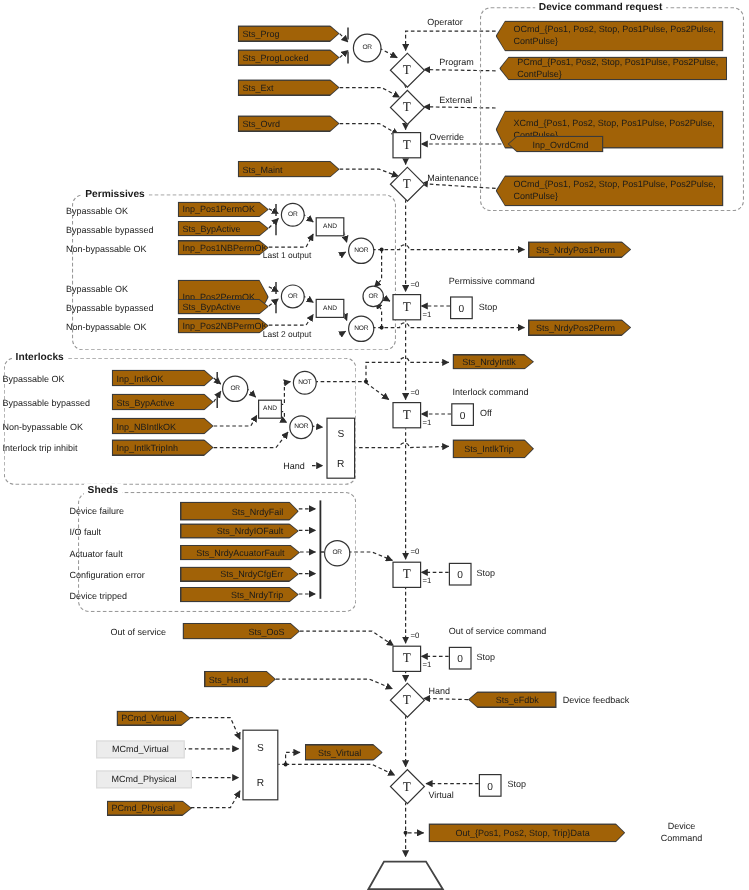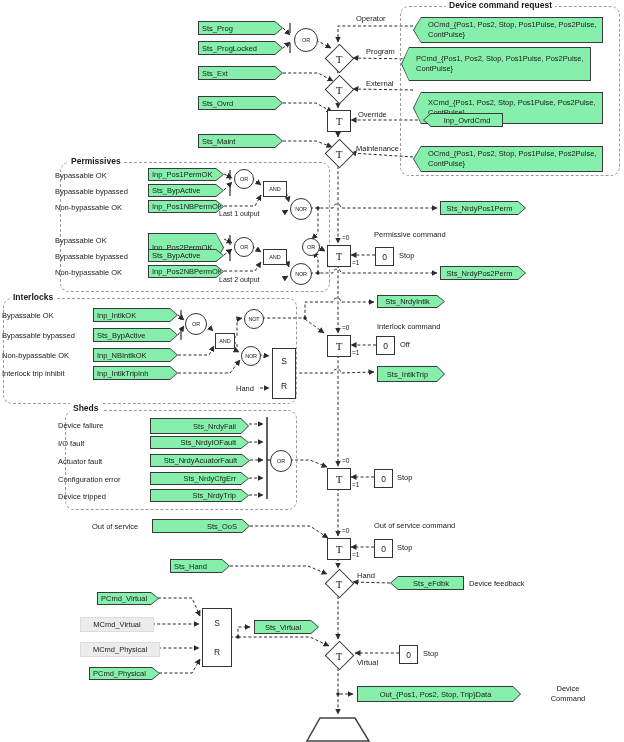--- a/index.html
+++ b/index.html
@@ -1,20 +1,20 @@
 <!DOCTYPE html>
 <html><head>
 <meta charset="utf-8">
 <style>
   html,body{margin:0;padding:0;background:#fff}
   #canvas{position:relative;width:624px;height:742px;background:#fff;
           font-family:"Liberation Sans",sans-serif;color:#1a1a1a;overflow:hidden}
   #wires{position:absolute;left:0;top:0}
   .chev{position:absolute;background:#3a3a3a}
-  .chev>span{position:absolute;inset:1px;background:#86efac;display:flex;align-items:center;
+  .chev>span{position:absolute;inset:1px;background:#a16207;display:flex;align-items:center;
              font-size:7.5px;white-space:nowrap;overflow:hidden}
   .cr{clip-path:polygon(0 0,calc(100% - 8px) 0,100% 50%,calc(100% - 8px) 100%,0 100%)}
   .cr>span{clip-path:polygon(0 0,calc(100% - 7px) 0,100% 50%,calc(100% - 7px) 100%,0 100%);padding:0 10px 0 3px}
   .cl{clip-path:polygon(0 50%,8px 0,100% 0,100% 100%,8px 100%)}
   .cl>span{clip-path:polygon(0 50%,7px 0,100% 0,100% 100%,7px 100%);padding:0 3px 0 11px}
   .cl.big>span{white-space:normal;line-height:1.3;padding-left:14px}
   .ra>span{justify-content:flex-end;padding-right:12px}
   .ca>span{justify-content:center}
   .lbl{position:absolute;font-size:7.5px;white-space:nowrap}
   .lr{}
@@ -152,21 +152,21 @@
 
 <div class="group" style="left:400px;top:6px;width:218px;height:168px"></div>
 <div class="gtitle" style="left:446px;top:0px">Device command request</div>
 
 <div class="lbl" style="left:356px;top:14px">Operator</div>
 <div class="chev cl big" style="left:413px;top:17px;width:190px;height:26px">
       <span>OCmd_{Pos1, Pos2, Stop, Pos1Pulse, Pos2Pulse, ContPulse}</span>
     </div>
 
 <div class="lbl" style="left:366px;top:47px">Program</div>
-<div class="chev cl big" style="left:401px;top:47px;width:190px;height:34px">
+<div class="chev cl big" style="left:416px;top:47px;width:190px;height:20px">
       <span>PCmd_{Pos1, Pos2, Stop, Pos1Pulse, Pos2Pulse, ContPulse}</span>
     </div>
 
 <div class="lbl" style="left:366px;top:79px">External</div>
 <div class="chev cl big" style="left:413px;top:92px;width:190px;height:32px">
       <span>XCmd_{Pos1, Pos2, Stop, Pos1Pulse, Pos2Pulse, ContPulse}</span>
     </div>
 
 <div class="lbl" style="left:358px;top:110px">Override</div>
 <div class="chev cl ca" style="left:423px;top:113px;width:80px;height:14px">

